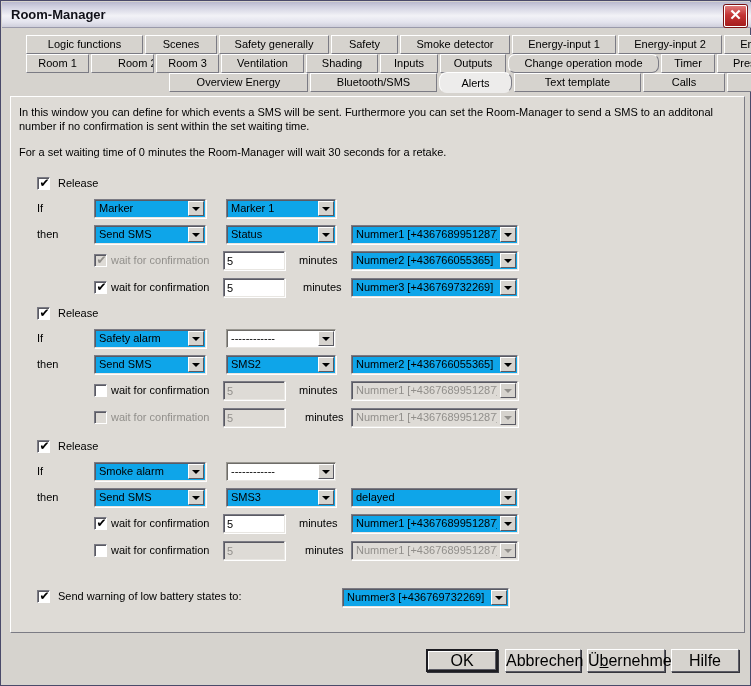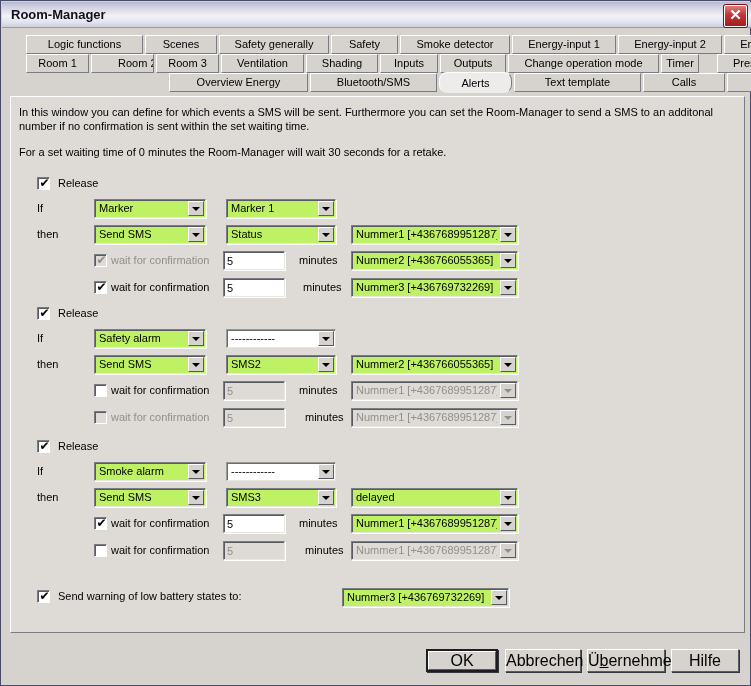--- a/index.html
+++ b/index.html
@@ -110,21 +110,21 @@
   .cb.disabled{background:#dedbd6;}
   .cb .mark{
     position:absolute;left:1px;top:-2px;width:11px;height:13px;
     font-size:12px;line-height:14px;text-align:center;color:#000;
     font-family:"DejaVu Sans",sans-serif;
   }
   .cb.disabled .mark{color:#918f8b;}
   
   .combo{
     position:absolute;height:19px;box-sizing:border-box;
-    background:#bef264;
+    background:#0ea5e9;
     border:1px solid #7b7b84;
     border-right-color:#e8e6e2;border-bottom-color:#e8e6e2;
     box-shadow:inset 1px 1px 0 #5a5a63, 1px 1px 0 #ffffff;
     cursor:pointer;
   }
   .combo .txt{
     position:absolute;left:4px;top:0;right:20px;
     font-size:11px;line-height:17px;color:#000;
     white-space:nowrap;overflow:hidden;
   }
@@ -210,22 +210,22 @@
         <div class="tab" style="left: 698px; width: 104px;">Energy-input 3</div>
       </div>
       <div class="tabrow r1">
         <div class="tab" style="left: 0px; width: 63px;">Room 1</div>
         <div class="tab" style="left: 65px; width: 63px; padding-left: 26px;">Room 2</div>
         <div class="tab" style="left: 130px; width: 63px;">Room 3</div>
         <div class="tab" style="left: 195px; width: 83px;">Ventilation</div>
         <div class="tab" style="left: 280px; width: 72px;">Shading</div>
         <div class="tab" style="left: 354px; width: 58px;">Inputs</div>
         <div class="tab" style="left: 414px; width: 66px;">Outputs</div>
-        <div class="tab" style="left: 482px; width: 151px;">Change operation mode</div>
-        <div class="tab" style="left: 635px; width: 38px;">Timer</div>
+        <div class="tab" style="left: 482px; width: 151px; border-radius: 7px;">Change operation mode</div>
+        <div class="tab" style="left: 635px; width: 54px;">Timer</div>
         <div class="tab" style="left: 691px; width: 131px;">Presence simulation</div>
       </div>
       <div class="tabrow r2">
         <div class="tab" style="left: 284px; width: 127px;">Bluetooth/SMS</div>
         <div class="tab" style="left: 143px; width: 139px;">Overview Energy</div>
         <div class="tab active" style="left: 413px; width: 73px;">Alerts</div>
         <div class="tab" style="left: 488px; width: 127px;">Text template</div>
         <div class="tab" style="left: 617px; width: 82px;">Calls</div>
         <div class="tab" style="left: 701px; width: 119px;">Miscellaneous</div>
       </div>

